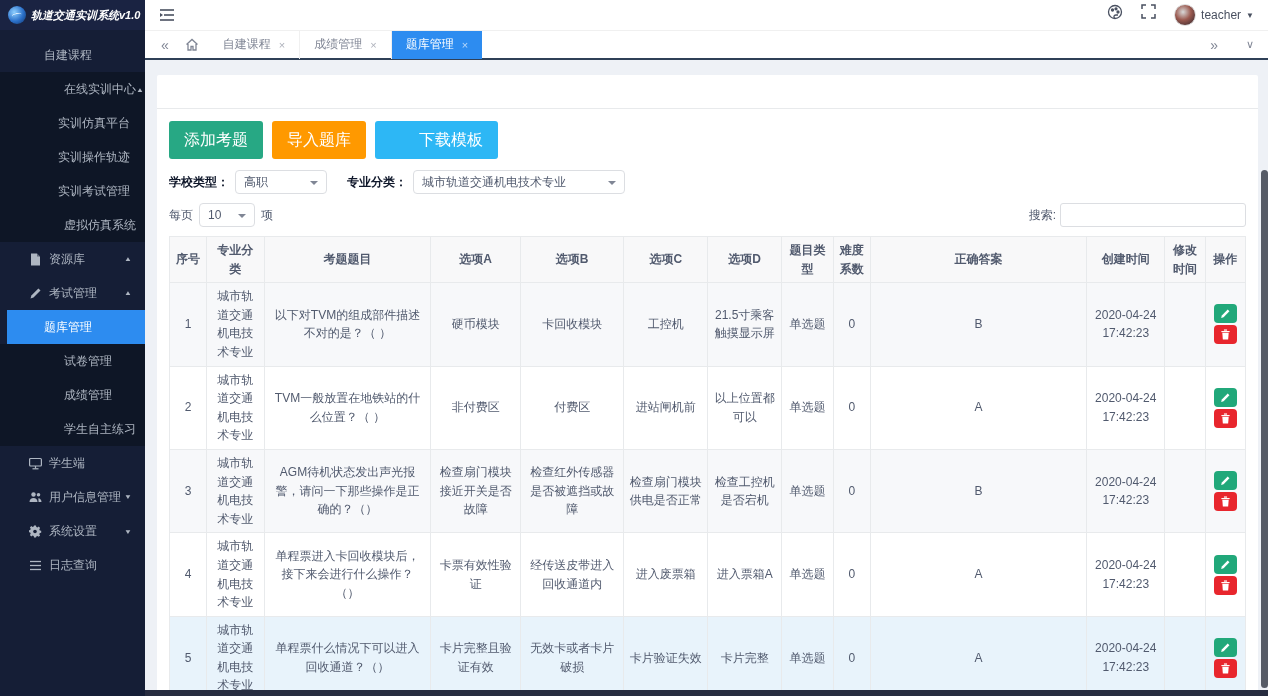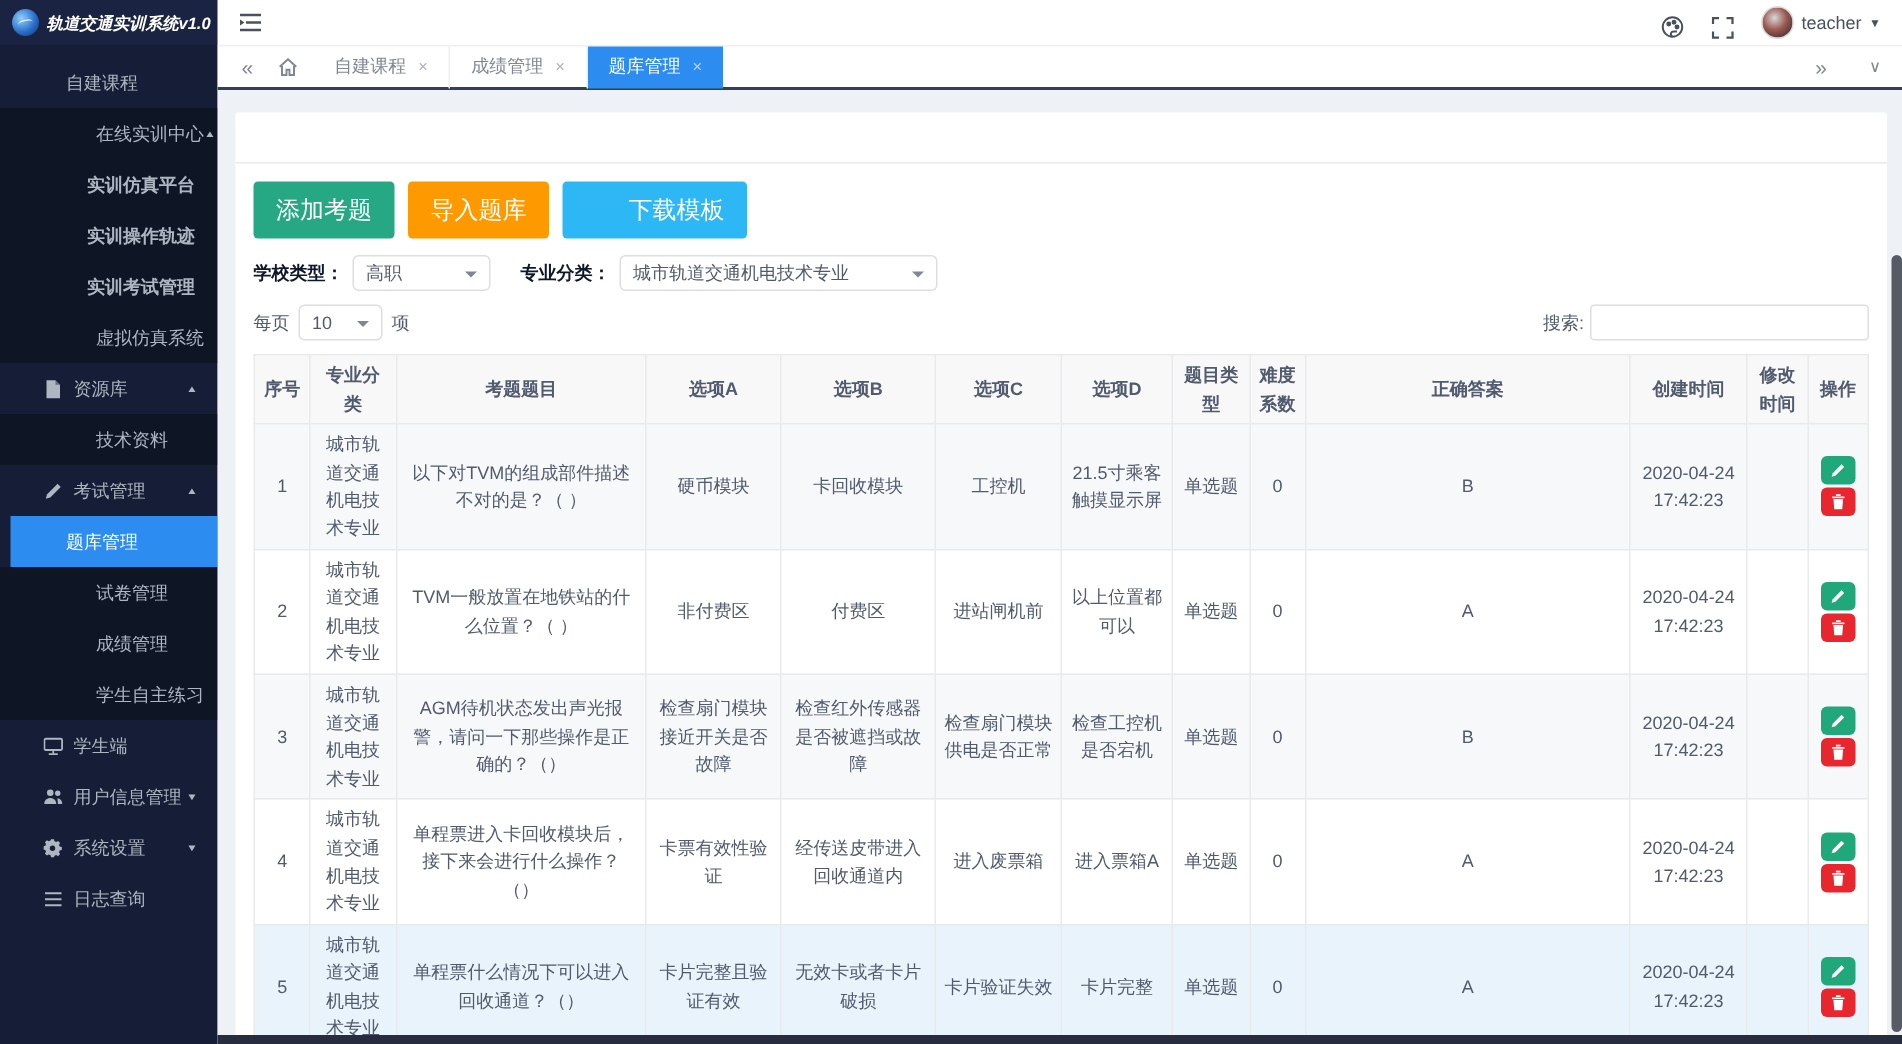--- a/index.html
+++ b/index.html
@@ -11,31 +11,31 @@
   .sidebar { width:145px; min-width:145px; background:#151e36; color:#aeb6c2; height:100%; overflow:hidden; }
   .logo { height:30px; display:flex; align-items:center; gap:5px; padding-left:8px; background:#1a2342; }
   .logo-icon { width:18px; height:18px; border-radius:50%; background:radial-gradient(circle at 35% 35%, #8fd0ff, #2a6fc9 55%, #123263); position:relative; flex:0 0 auto; }
   .logo-icon::after{ content:""; position:absolute; left:4px; top:7px; width:10px; height:4px; border-radius:50%; border-top:1.5px solid #eaf4ff; transform:rotate(-12deg); }
   .logo-title { color:#fff; font-size:11px; font-weight:bold; font-style:italic; white-space:nowrap; }
   .nav { padding-top:8px; }
   .sb-item { height:34px; display:flex; align-items:center; cursor:pointer; white-space:nowrap; }
   .sb-item.lvl1 { padding-left:29px; }
   .sb-item.lvl1.no-icon { padding-left:44px; }
   .sb-item.lvl2 { padding-left:64px; }
-  .sb-item.lvl3 { padding-left:58px;font-weight:bold; }
+  .sb-item.lvl3 { padding-left:58px; }
   .sb-item.sub { background:#0e1626; }
   .sb-item.active { background:#2d8cf0; color:#fff; margin-left:7px; padding-left:37px; }
   .sb-icon { width:13px; height:13px; margin-right:7px; display:inline-flex; align-items:center; justify-content:center; flex:0 0 auto; }
   .sb-icon svg { width:13px; height:13px; }
   .sb-arrow { margin-left:auto; margin-right:13px; font-size:8px; transform:scaleY(.8); }
 
   
   .main { flex:1; display:flex; flex-direction:column; height:100%; overflow:hidden; }
   .header { height:30px; background:#fff; display:flex; align-items:center; padding:0 14px; }
-  .hdr-right { margin-left:auto; display:flex; align-items:flex-end; gap:18px; }
+  .hdr-right { margin-left:auto; display:flex; align-items:flex-start; gap:18px; }
   .hdr-ic { color:#495060; display:inline-flex; cursor:pointer; }
   .avatar { width:22px; height:22px; border-radius:50%; background:radial-gradient(circle at 40% 35%, #d8d8d8, #9b5a50 45%, #5c3a3a 75%, #3a2a2a); border:1px solid #ddd; }
   .user-wrap { display:flex; align-items:center; gap:5px; cursor:pointer; }
   .username { color:#495060; }
   .caret { font-size:8px; color:#495060; }
 
   .tabbar { height:30px; background:#fff; display:flex; align-items:center; border-top:1px solid #f0f0f0; border-bottom:2px solid #2f4057; padding:0 8px 0 10px; }
   .tab-nav { color:#808695; font-size:14px; padding:0 6px; cursor:pointer; user-select:none; }
   .home-box { padding:0 10px; display:flex; align-items:center; color:#808695; cursor:pointer; }
   .tab-list { display:flex; height:28px; align-items:stretch; }
@@ -111,23 +111,20 @@
         </div>
         <div class="sb-item lvl1">
           <span class="sb-icon">
             <svg viewBox="0 0 13 13" fill="currentColor">
               <path d="M2 .5h6l3 3v9H2z"></path>
               <path d="M8 .5v3h3z" fill="#151e36" opacity=".5"></path>
             </svg>
           </span>
           <span class="sb-label">资源库</span>
           <span class="sb-arrow">▲</span>
-        </div>
-        <div class="sb-item lvl2 sub">
-          <span class="sb-label">技术资料</span>
         </div>
         <div class="sb-item lvl1">
           <span class="sb-icon">
             <svg viewBox="0 0 13 13" fill="currentColor">
               <path d="M1.5 11.5l.9-3 7-7 2.1 2.1-7 7z"></path>
             </svg>
           </span>
           <span class="sb-label">考试管理</span>
           <span class="sb-arrow">▲</span>
         </div>

